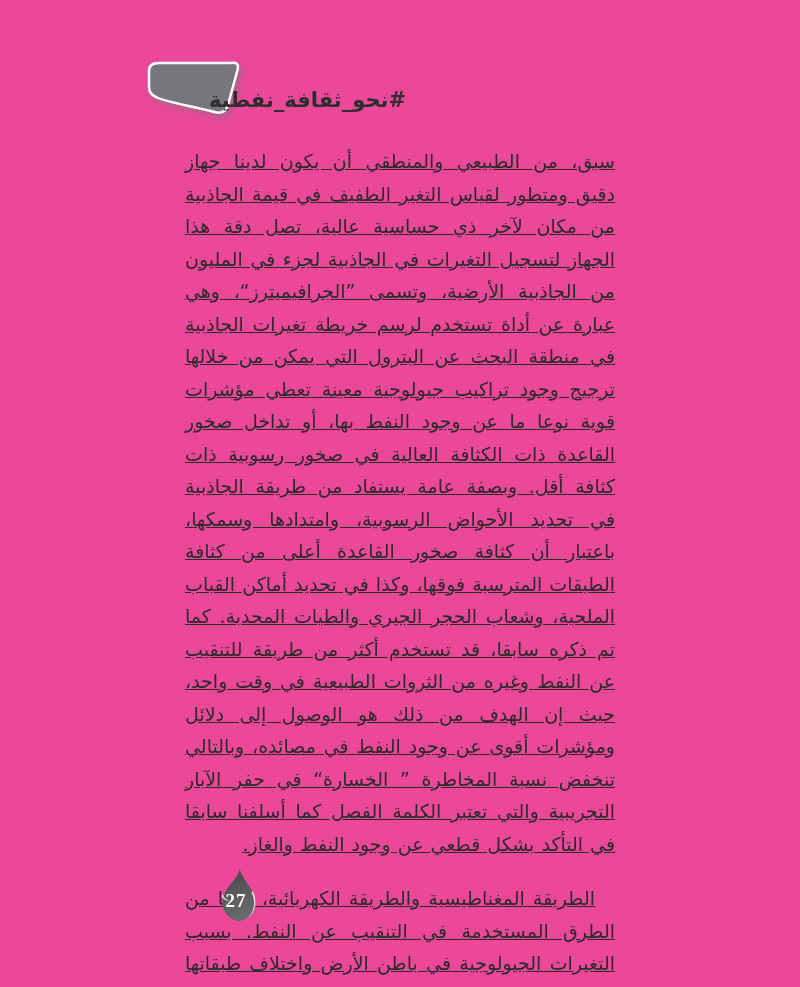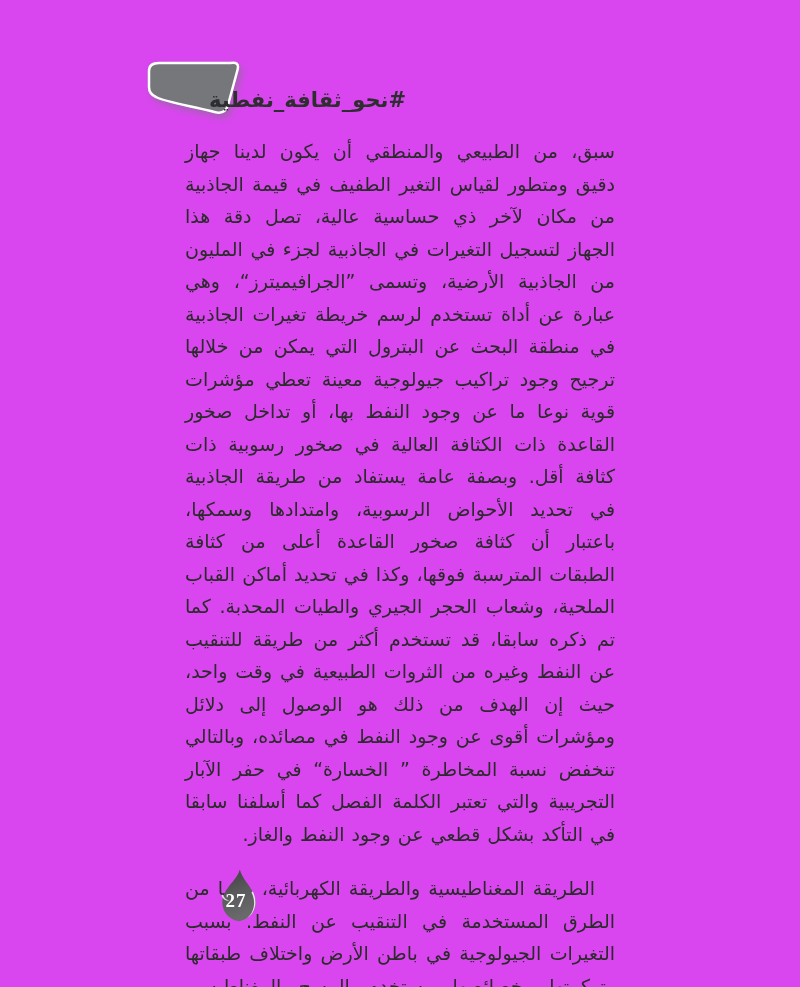--- a/index.html
+++ b/index.html
@@ -4,21 +4,21 @@
 <style>
   html, body {
     margin: 0;
     padding: 0;
     background: #ffffff;
   }
   .page {
     position: relative;
     width: 800px;
     height: 987px;
-    background: #d946ef;
+    background: #ec4899;
     overflow: hidden;
     font-family: "DejaVu Sans", sans-serif;
   }
 
   
   .corner-shape {
     position: absolute;
     left: 146px;
     top: 60px;
     width: 98px;
@@ -43,27 +43,28 @@
   
   .body-text {
     position: absolute;
     top: 131px;
     left: 185px;
     right: 185px;
     direction: rtl;
     unicode-bidi: embed;
   }
   .body-text p {
-    margin: 4px 0 22px 0;
+    margin: 14px 0 22px 0;
     font-size: 19px;
     line-height: 32.5px;
     text-align: justify;
     color: #2b2b2b;
     font-weight: 400;
     word-spacing: 1px;
+    text-decoration: underline;
   }
   .body-text p.indent-first {
     text-indent: 20px;
   }
 
   
   .page-marker {
     position: absolute;
     left: 214px;
     top: 867px;

